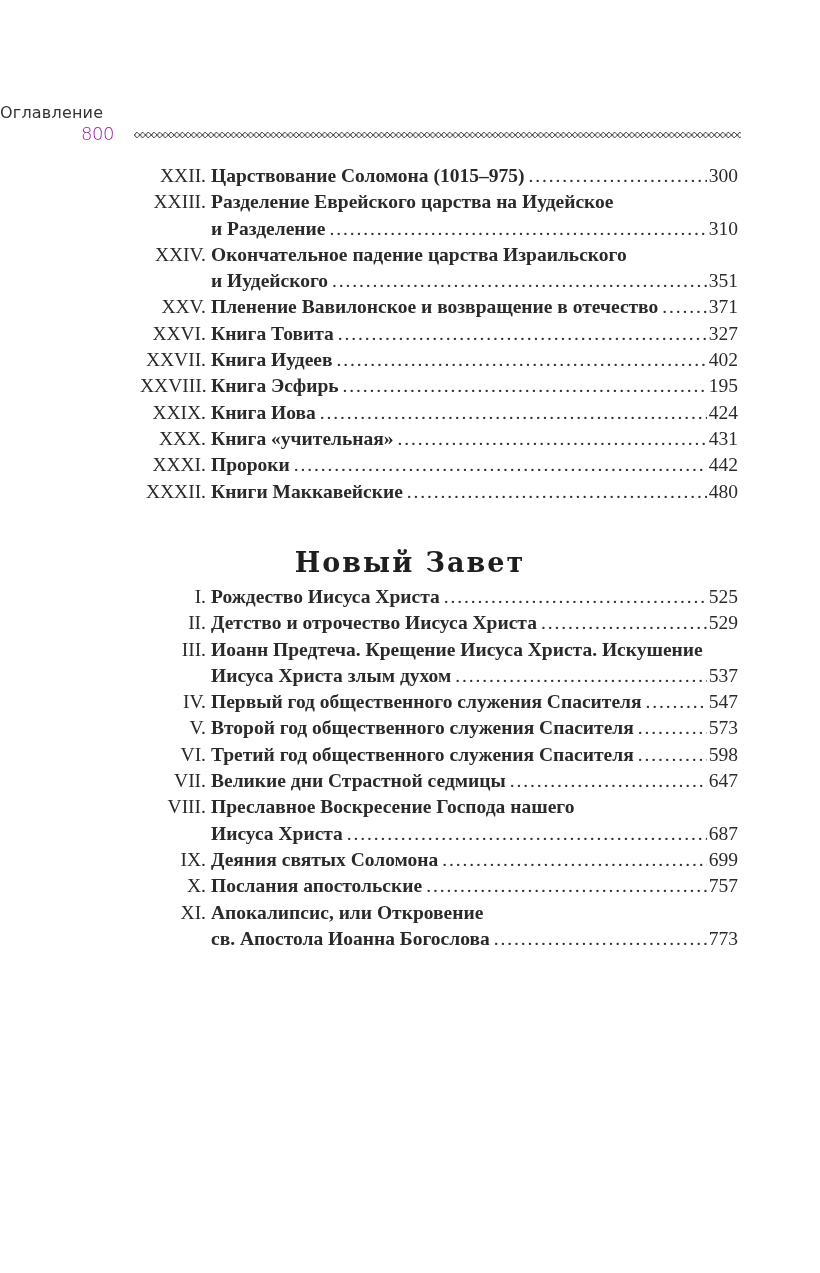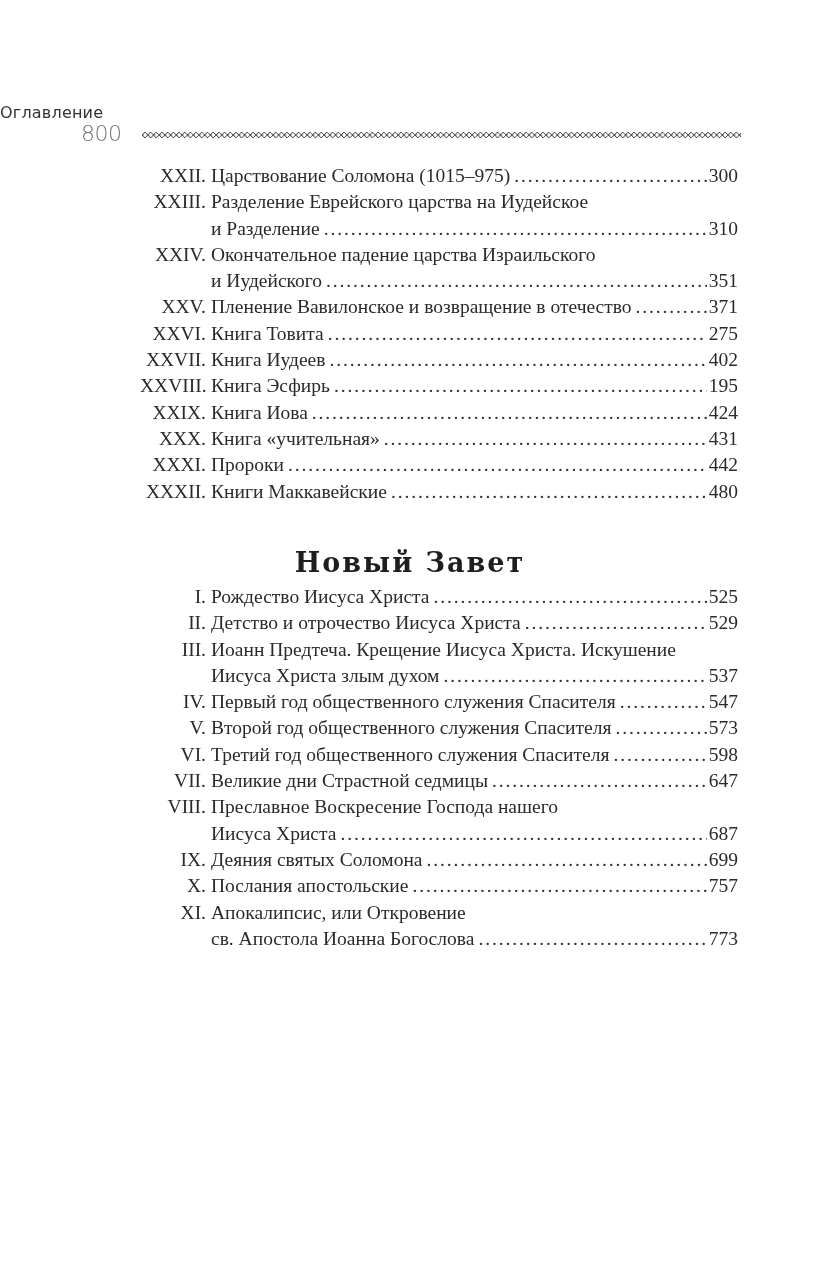--- a/index.html
+++ b/index.html
@@ -6,35 +6,35 @@
   body { width: 820px; height: 1273px; position: relative; overflow: hidden; color: #2a2a2a; }
   .running-head {
     position: absolute; left: 0; width: 820px; top: 103px; text-align: left;
     font-family: "DejaVu Sans", sans-serif; font-size: 16px; color: #333; letter-spacing: 0.2px;
   }
   .folio-line {
     position: absolute; left: 81px; top: 121px; width: 660px; height: 24px;
     display: flex; align-items: center; overflow: hidden;
   }
   .folio {
-    font-family: "DejaVu Sans", sans-serif; font-size: 22px; color: #737373; font-weight: 300;
+    font-family: "DejaVu Sans", sans-serif; font-size: 18px; color: #a21caf; font-weight: 300;
     margin-right: 20px; letter-spacing: -0.5px;
   }
   .ornament {
     flex: 1; height: 8px; margin-top: 3px;
     background-image: radial-gradient(circle at 3px 4px, transparent 1.6px, #555 1.7px, #555 2.6px, transparent 2.7px);
     background-size: 5.7px 8px; background-repeat: repeat-x;
   }
   .toc { position: absolute; left: 140px; width: 598px; font-family: "Liberation Serif", serif; font-size: 19.5px; color: #2a2a2a; }
   .toc.ot { top: 163px; }
   .toc.nt { top: 584px; }
   .entry { position: relative; }
   .row { display: flex; height: 26.3px; line-height: 26.3px; align-items: flex-start; }
   .num { width: 66px; text-align: right; flex: none; padding-right: 5px; }
-  .title { flex: none; white-space: nowrap; }
+  .title { flex: none; white-space: nowrap; font-weight: bold; }
   .cont { flex: none; width: 71px; }
   .dots { flex: 1; overflow: hidden; white-space: nowrap; letter-spacing: 3.6px; margin: 0 2px 0 4px; color: #333; }
   .dots::before { content: ". . . . . . . . . . . . . . . . . . . . . . . . . . . . . . . . . . . . . . . . . . . . . . . . . . . . . . . . . . . . . . . . . . . . . . . . . . . . . . . . . . . . . . . . ."; letter-spacing: -1.5px; }
   .page { flex: none; text-align: right; }
   .section-title {
     position: absolute; left: 0; width: 820px; top: 547px; text-align: center;
     font-family: "DejaVu Serif", serif; font-weight: bold; font-size: 27px; letter-spacing: 2px; color: #1e1e1e;
   }
 </style>
 </head>
@@ -85,21 +85,21 @@
         <span class="title">Пленение Вавилонское и возвращение в отечество</span>
         <span class="dots"></span>
         <span class="page">371</span>
       </div>
     </div>
     <div class="entry">
       <div class="row">
         <span class="num">XXVI.</span>
         <span class="title">Книга Товита</span>
         <span class="dots"></span>
-        <span class="page">275</span>
+        <span class="page">327</span>
       </div>
     </div>
     <div class="entry">
       <div class="row">
         <span class="num">XXVII.</span>
         <span class="title">Книга Иудеев</span>
         <span class="dots"></span>
         <span class="page">402</span>
       </div>
     </div>

